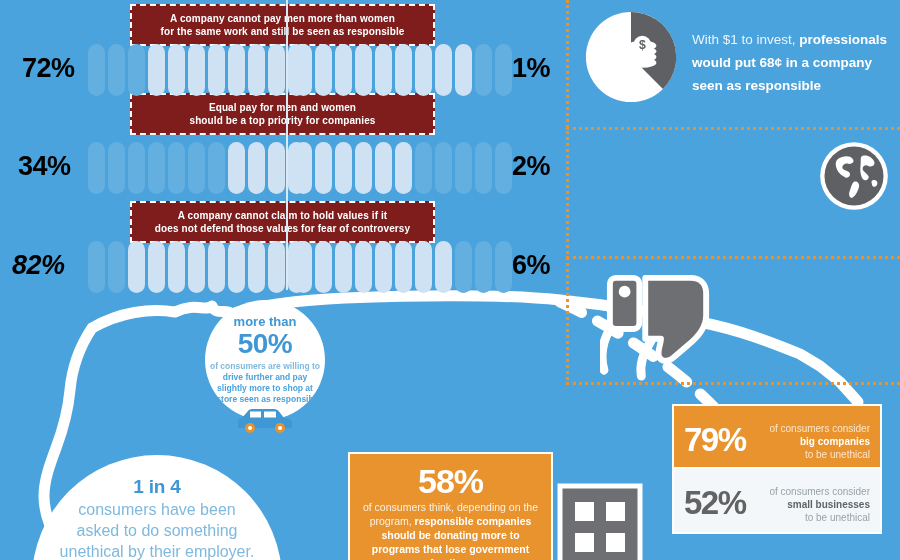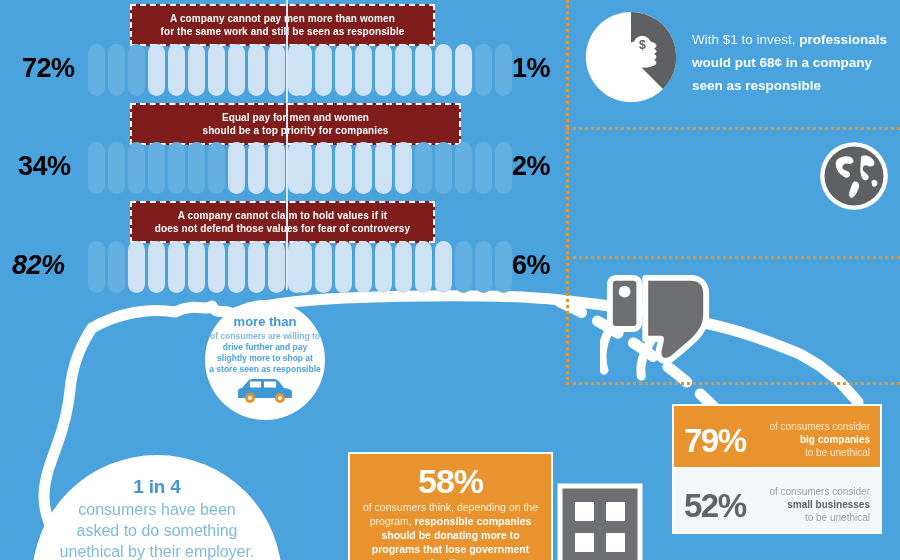--- a/index.html
+++ b/index.html
@@ -148,22 +148,22 @@
     font-size: 10.5px; line-height: 14px;
     color: #fdf0e0;
   }
   .obox .t b { color: #ffffff; font-weight: bold; }
 
   
   .ubox {
     position: absolute;
     border: 2px solid #ffffff;
     display: flex;
-    align-items: flex-end;
-    padding: 8px 10px;
+    align-items: flex-start;
+    padding: 16px 10px;
   }
   .ubox.orange { background: #e8932e; }
   .ubox.white  { background: #f4f7f9; border-top: none; }
   .ubox .n {
     font-size: 33px; font-weight: bold;
     letter-spacing: -1.5px;
     margin-right: 10px;
     line-height: 36px;
   }
   .ubox.orange .n { color: #ffffff; }
@@ -186,21 +186,21 @@
              M92,78 C80,96 72,118 70,140 C68,162 62,182 56,198
              C50,214 44,230 44,246 C44,262 50,278 58,292" fill="none" stroke="#ffffff" stroke-width="11" stroke-linecap="round" stroke-linejoin="round"></path>
     <path d="M560,52 C600,70 640,96 672,120 C700,142 720,162 736,182" fill="none" stroke="#ffffff" stroke-width="11" stroke-linecap="round" stroke-linejoin="round" stroke-dasharray="24 18"></path>
   </svg>
 
   <div class="statement-box" style="left:130px; top:4px; width:305px;">
     <div style="white-space:pre-line;">A company cannot pay men more than women
 for the same work and still be seen as responsible</div>
   </div>
 
-  <div class="statement-box" style="left:130px; top:103px; width:331px;">
+  <div class="statement-box" style="left:130px; top:93px; width:305px;">
     <div style="white-space:pre-line;">Equal pay for men and women
 should be a top priority for companies</div>
   </div>
 
   <div class="statement-box" style="left:130px; top:201px; width:305px;">
     <div style="white-space:pre-line;">A company cannot claim to hold values if it
 does not defend those values for fear of controversy</div>
   </div>
 
   <div class="pct" style="left:22px; top:53px;">72%</div>
@@ -339,20 +339,21 @@
     <circle cx="25" cy="20" r="6" fill="#ffffff"></circle>
     <path d="M10,58 C2,72 0,86 4,100" fill="none" stroke="#ffffff" stroke-width="9" stroke-linecap="round"></path>
     <path d="M52,70 C44,82 40,94 42,106" fill="none" stroke="#ffffff" stroke-width="9" stroke-linecap="round"></path>
   </svg>
 
   <div style="position:absolute; left:720px; top:276px; width:175px;">
   </div>
 
   <div class="wcircle" style="left:205px; top:300px; width:120px; height:120px; padding-top:14px;">
     <div class="c-more">more than</div>
+    <div class="c-50">50%</div>
     <div class="c-sub">
       <div>of consumers are willing to</div>
       <div class="dk">drive further and pay</div>
       <div class="dk">slightly more to shop at</div>
       <div class="dk">a store seen as responsible</div>
     </div>
     <svg style="margin-top:3px; width:62px; height:26px;" viewBox="0 0 62 26">
       <path d="M4,20 L4,13 C4,11 6,10 8,10 L14,3 C15,1.5 17,1 19,1 L40,1
                C42,1 44,2 45,3.5 L50,10 C55,10.5 58,12 58,14 L58,20 Z" fill="#3f97d4"></path>
       <rect x="16" y="3.5" width="11" height="6" fill="#ffffff"></rect>

